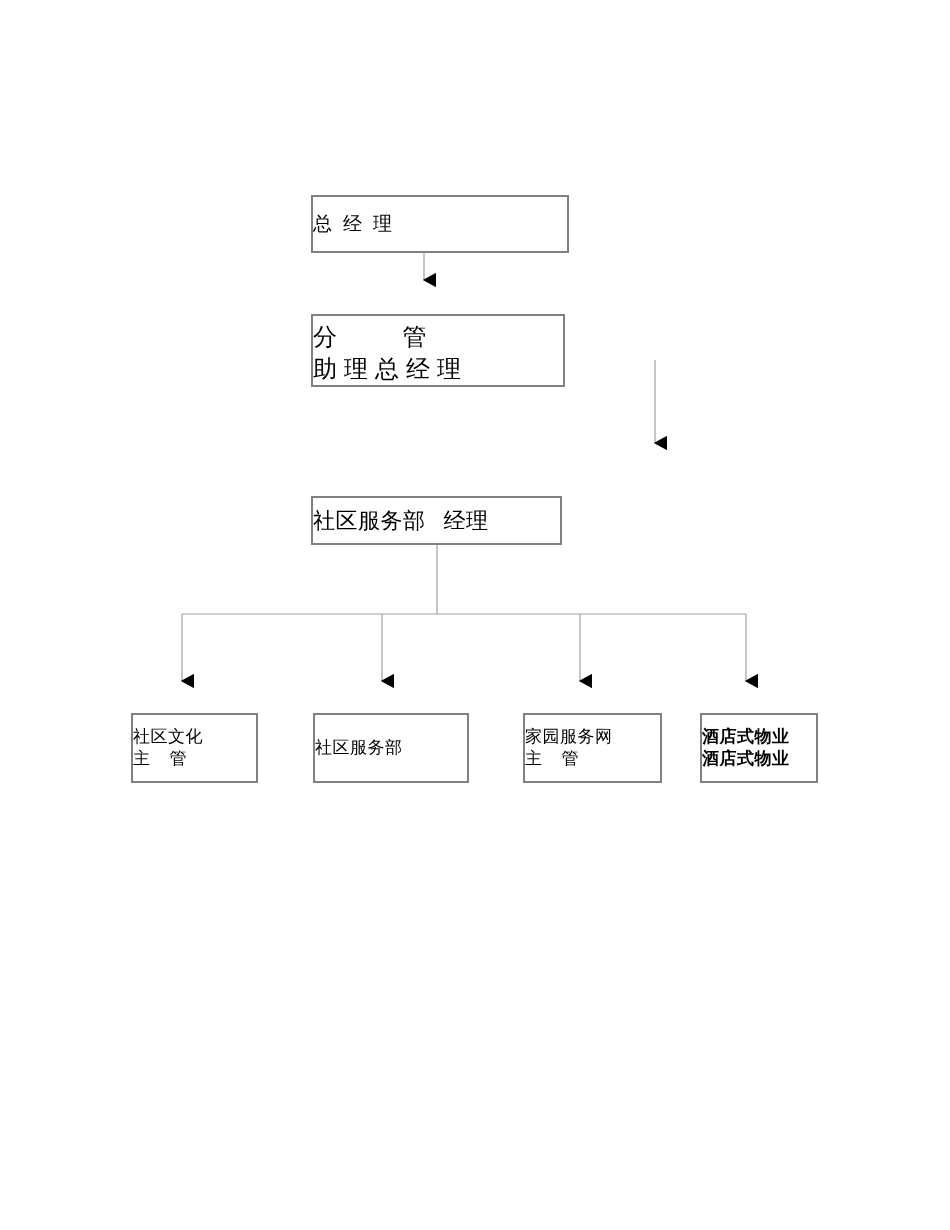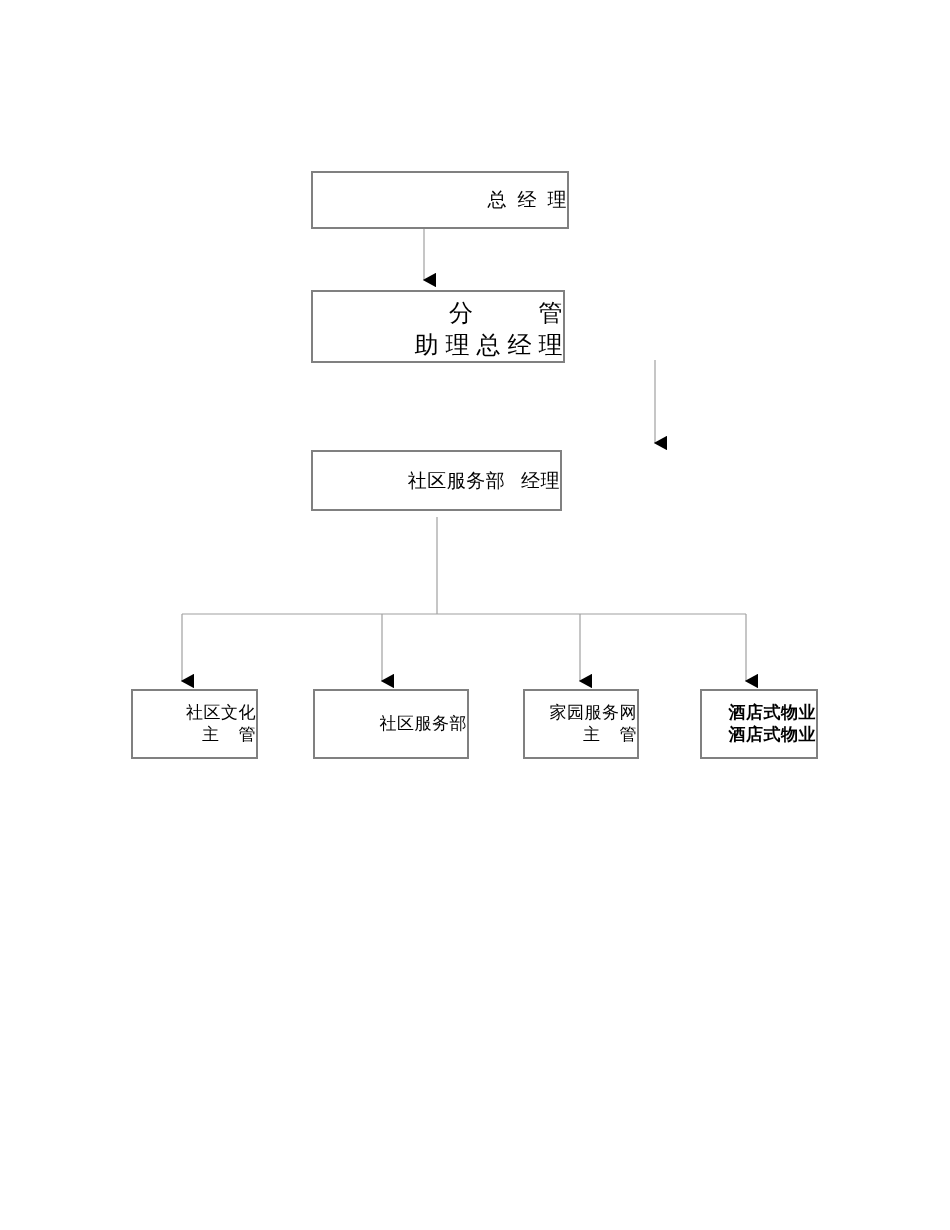--- a/index.html
+++ b/index.html
@@ -26,56 +26,57 @@
     height: 1230px;
   }
   .node {
     position: absolute;
     box-sizing: border-box;
     border: 2px solid #808080;
     background: #ffffff;
     display: flex;
     flex-direction: column;
     justify-content: center;
-    align-items: flex-end;
+    align-items: flex-start;
     text-align: center;
     color: #000000;
     letter-spacing: 0.5px;
     z-index: 2;
+    margin-top: 24px;
   }
   .node .line {
     display: block;
     white-space: pre;
     line-height: 1.32;
   }
   
   .node-gm {
     left: 311px;  top: 171px;
     width: 258px; height: 58px;
     font-size: 19px;
   }
   .node-agm {
     left: 311px;  top: 290px;
     width: 254px; height: 73px;
     font-size: 24px;
     justify-content: flex-start;
     padding-top: 6px;
   }
   .node-dept {
-    left: 311px;  top: 450px;
-    width: 251px; height: 61px;
-    font-size: 19px;
+    left: 311px;  top: 472px;
+    width: 251px; height: 49px;
+    font-size: 22px;
   }
   .node-leaf {
     height: 70px;
     font-size: 17px;
   }
   .leaf-1 { left: 131px; top: 689px; width: 127px; }
   .leaf-2 { left: 313px; top: 689px; width: 156px; }
-  .leaf-3 { left: 523px; top: 689px; width: 116px; }
+  .leaf-3 { left: 523px; top: 689px; width: 139px; }
   .leaf-4 { left: 700px; top: 689px; width: 118px; font-weight: bold; }
 </style>
 </head>
 <body>
 
 <div id="page">
 
   <svg id="chart-canvas" viewBox="0 0 950 1230">
     <defs>
       <marker id="arrow" viewBox="0 0 12 12" refX="6" refY="10" markerWidth="12" markerHeight="12" orient="auto-start-reverse">

